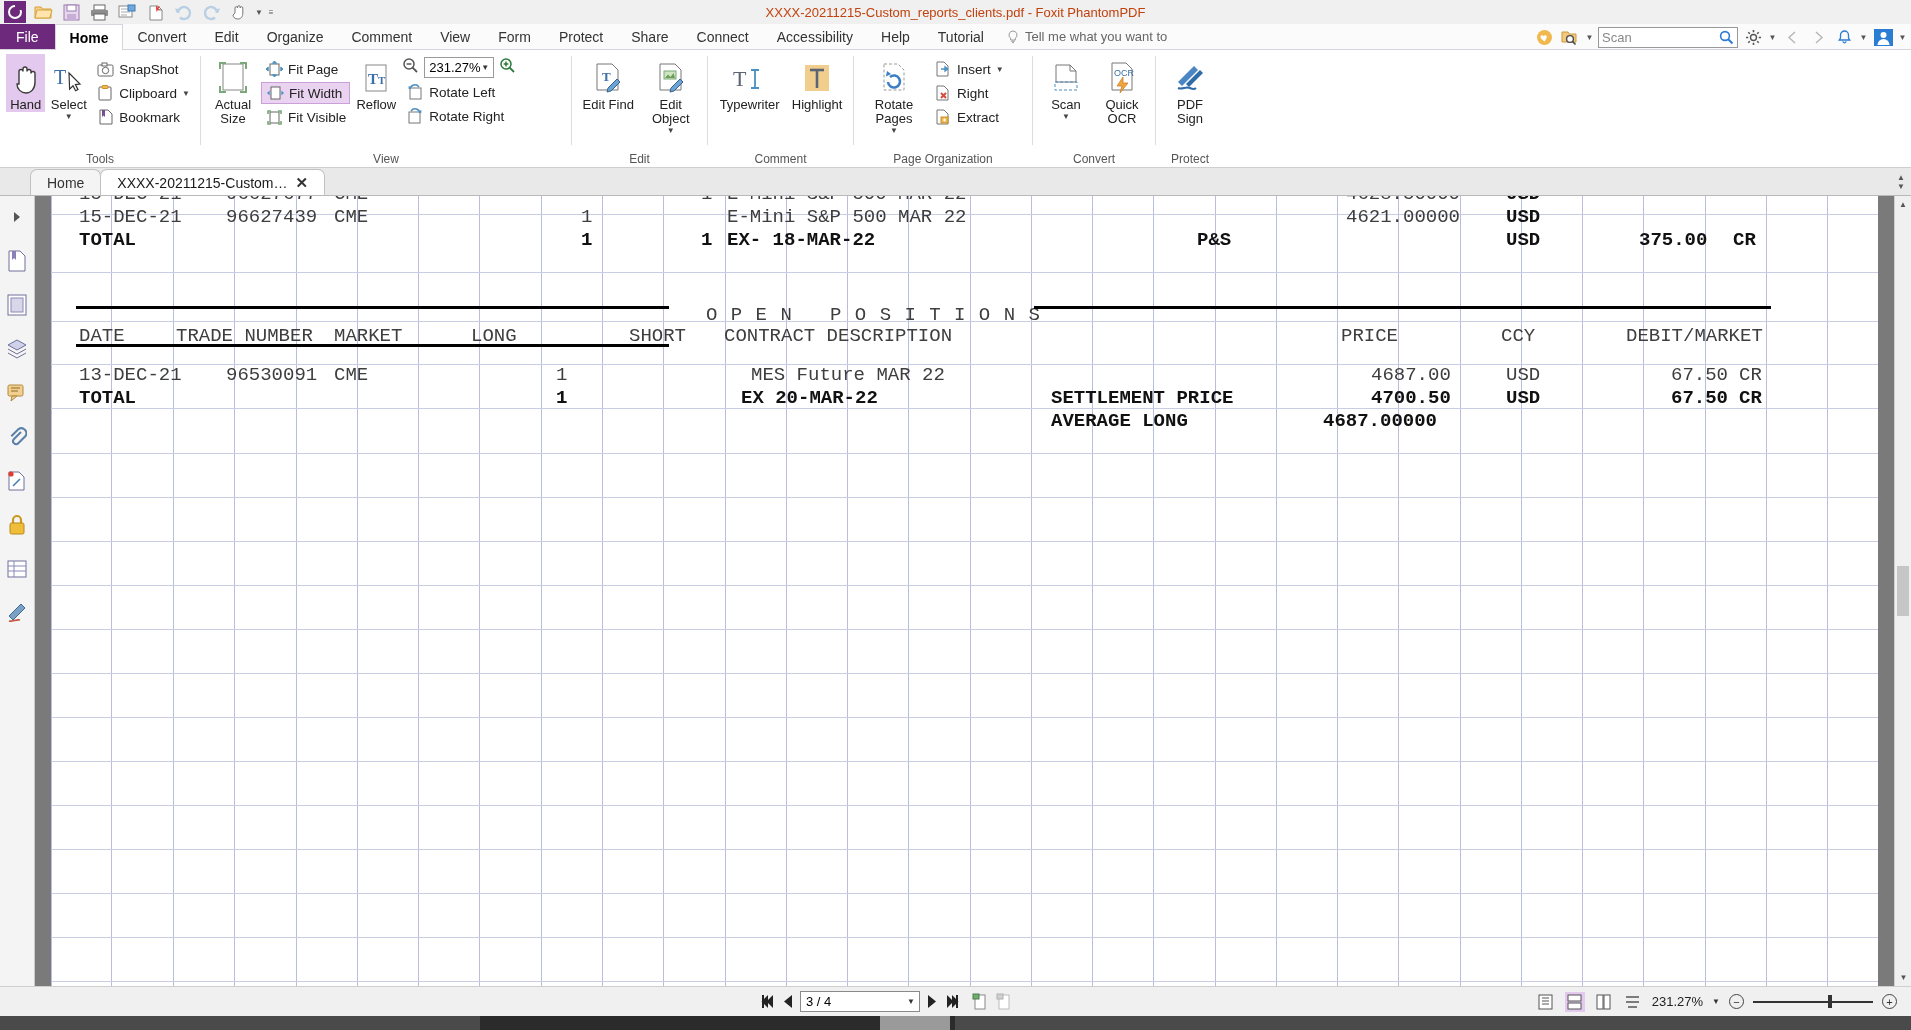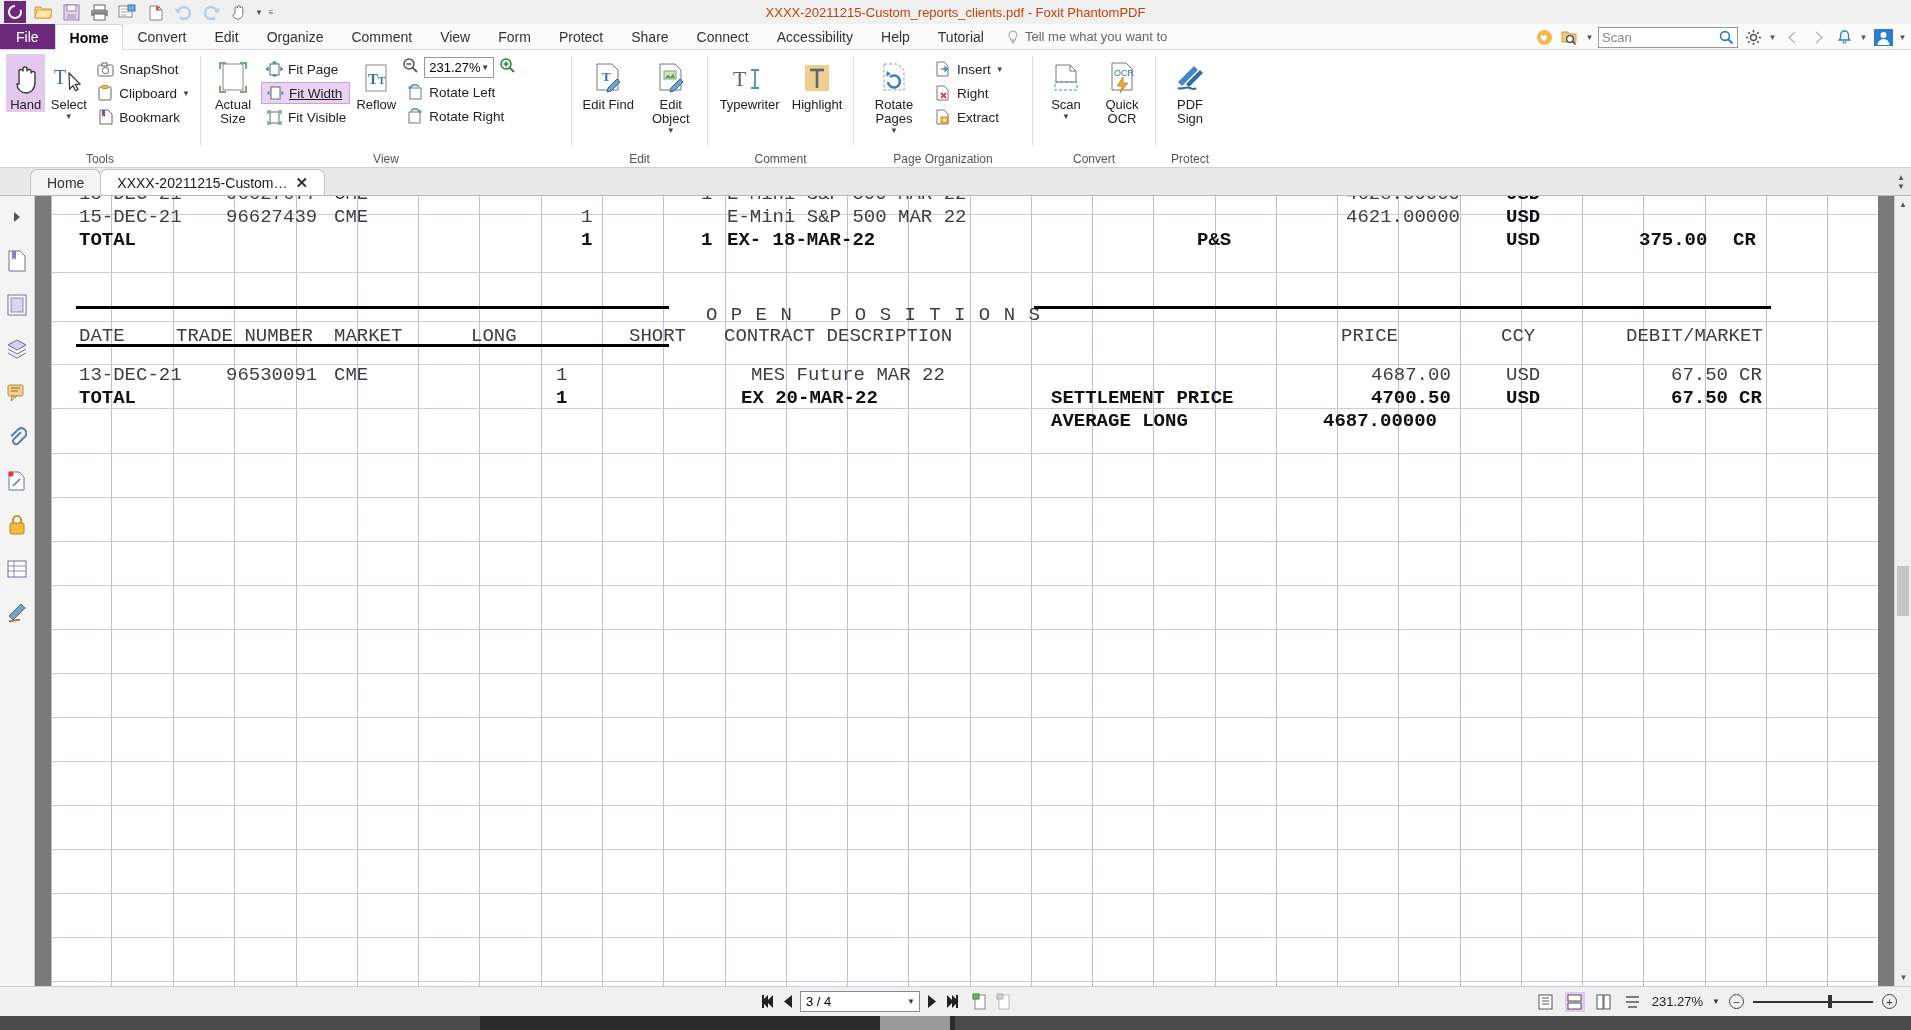--- a/index.html
+++ b/index.html
@@ -86,21 +86,21 @@
   .big-btn .lbl { text-align: center; line-height: 14px; margin-top: 2px; }
   .big-btn.wide { width: 66px; }
   .caret-s { font-size: 8px; color: #444; }
 
   .small-col { display: flex; flex-direction: column; gap: 2px; padding-top: 4px; }
   .small-btn {
     display: flex; align-items: center; gap: 5px; height: 22px;
     font-size: 13.5px; color: #222; padding: 0 4px;
   }
   .small-btn .ic { width: 18px; height: 18px; display: flex; align-items: center; justify-content: center; }
-  .hl-purple { background: #ead3f0; border: 1px solid #c9a0d8; text-decoration: underline; }
+  .hl-purple { background: #ead3f0; border: 1px solid #c9a0d8; }
   .hand-sel { background: #e4c9ee; }
 
   #zoombox {
     width: 70px; height: 21px; border: 1px solid #9a9a9a; background: #fff;
     font-size: 13px; color: #000; display: flex; align-items: center;
     padding-left: 4px; position: relative;
   }
   #zoombox .zc { position: absolute; right: 4px; font-size: 8px; color: #333; }
 
   

